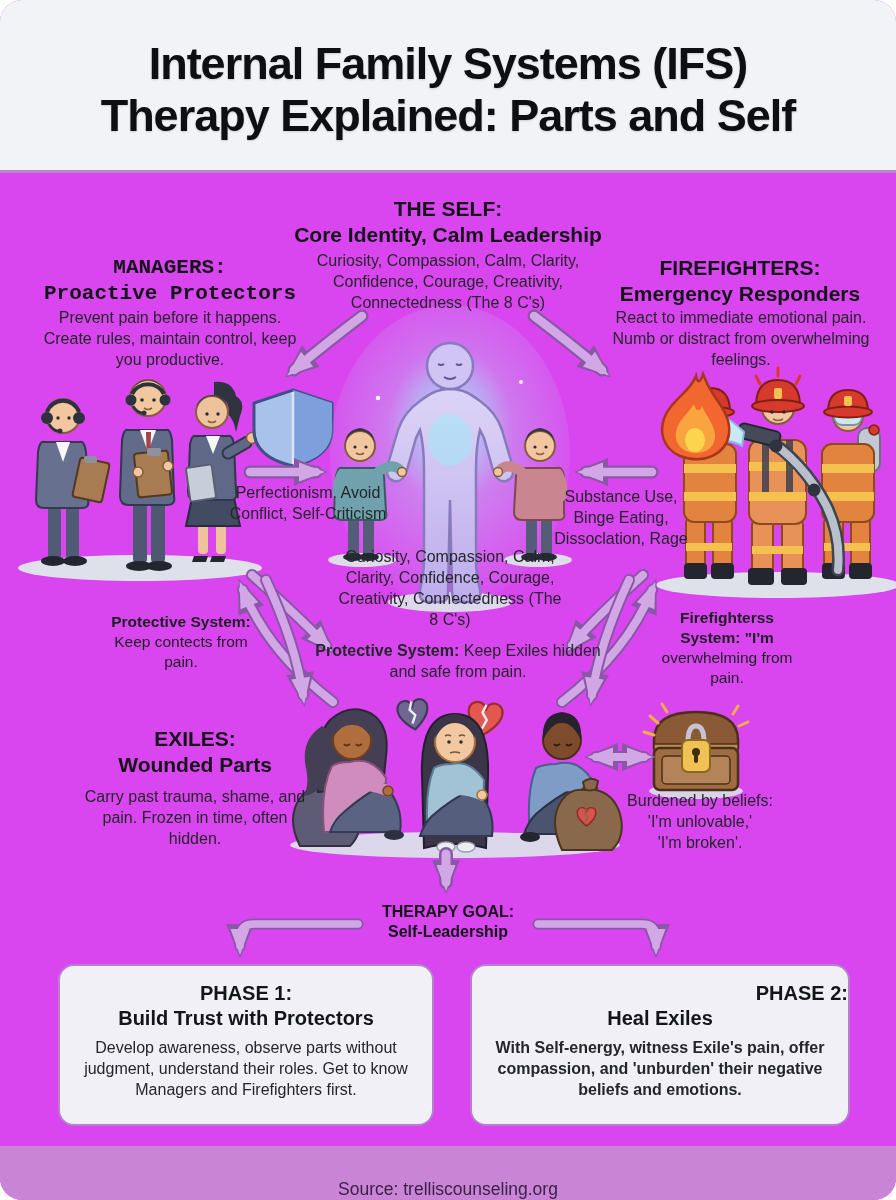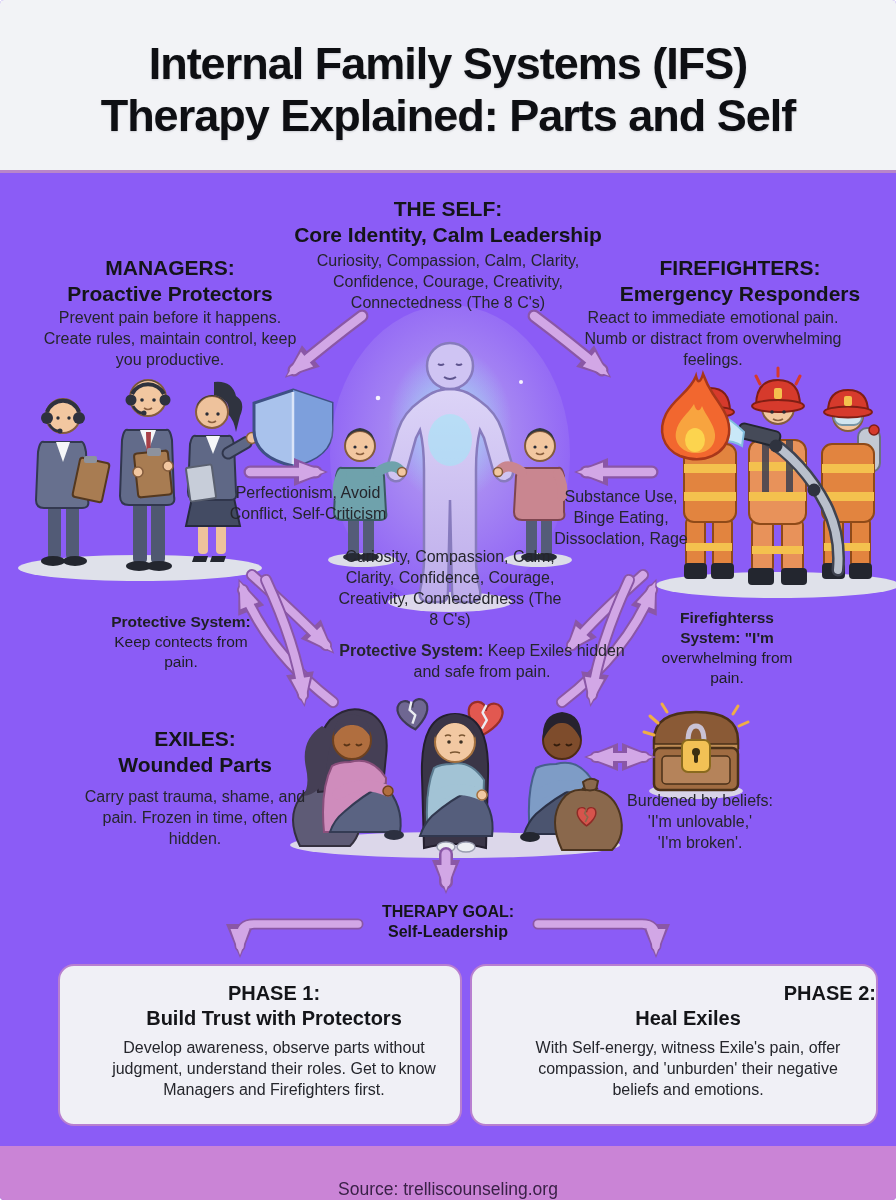--- a/index.html
+++ b/index.html
@@ -1,32 +1,32 @@
 <!DOCTYPE html>
 <html><head>
 <meta charset="utf-8">
 <style>
   html,body{margin:0;padding:0;background:#ffffff;}
   .page{
     position:relative;width:896px;height:1200px;overflow:hidden;
-    background:#8b5cf6;border-radius:4px;
+    background:#d946ef;border-radius:22px;
     font-family:"Liberation Sans",sans-serif;color:#1b1c20;
   }
   .abs{position:absolute;}
   .ctr{text-align:center;}
   .header{left:0;top:0;width:896px;height:171px;background:#f2f3f6;}
   .title{left:0;top:38px;width:896px;font-size:45px;line-height:1.16;font-weight:800;
          letter-spacing:-1px;color:#0e0f13;text-shadow:0 1px 2px rgba(40,40,60,.18);}
   .divider{left:0;top:170px;width:896px;height:3px;background:#b886c9;}
   .h2{font-size:21px;line-height:1.24;font-weight:800;color:#141519;}
   .body{font-size:16px;line-height:1.32;color:#25262c;}
   .small{font-size:15.5px;line-height:1.3;color:#1e1f24;}
   .b{font-weight:800;}
   .goal{font-size:16px;line-height:1.25;font-weight:800;color:#141519;}
-  .phasebox{border:2.5px solid #b87fd0;border-radius:16px;background:#f0f0f6;padding-left:28px;}
+  .phasebox{border:2.5px solid #b87fd0;border-radius:16px;background:#f0f0f6;}
   .footer{left:0;top:1146px;width:896px;height:54px;background:#ca84d6;
           display:flex;align-items:flex-end;justify-content:center;
           font-size:17.5px;color:#3a2147;}
   svg.art{position:absolute;left:0;top:0;pointer-events:none;}
   .txt{z-index:3;}
 </style>
 </head>
 <body>
 
 <div class="page">
@@ -411,42 +411,42 @@
       </g>
     </g>
   </svg>
 
   <div class="abs ctr txt" style="left:248px;top:196px;width:400px;">
     <span class="h2" style="display:block">THE SELF:</span>
     <span class="h2" style="display:block">Core Identity, Calm Leadership</span>
   </div>
   <div class="abs ctr txt body" style="left:280px;top:250px;width:336px;">Curiosity, Compassion, Calm, Clarity, Confidence, Courage, Creativity, Connectedness (The 8 C's)</div>
 
-  <div class="abs ctr txt" style="left:40px;top:255px;width:260px;">
+  <div class="abs ctr txt" style="left:40px;top:255px;width:260px;font-family:Liberation Mono, monospace;">
     <span class="h2" style="display:block">MANAGERS:</span>
     <span class="h2" style="display:block">Proactive Protectors</span>
   </div>
   <div class="abs ctr txt body" style="left:40px;top:307px;width:260px;">Prevent pain before it happens. Create rules, maintain control, keep you productive.</div>
 
   <div class="abs ctr txt" style="left:598px;top:255px;width:284px;">
     <span class="h2" style="display:block">FIREFIGHTERS:</span>
     <span class="h2" style="display:block">Emergency Responders</span>
   </div>
-  <div class="abs ctr txt body" style="left:584px;top:307px;width:258px;">React to immediate emotional pain. Numb or distract from overwhelming feelings.</div>
+  <div class="abs ctr txt body" style="left:612px;top:307px;width:258px;">React to immediate emotional pain. Numb or distract from overwhelming feelings.</div>
 
   <div class="abs ctr txt body" style="left:224px;top:482px;width:168px;">Perfectionism, Avoid Conflict, Self-Criticism</div>
   <div class="abs ctr txt body" style="left:548px;top:486px;width:146px;">Substance Use, Binge Eating, Dissoclation, Rage</div>
 
   <div class="abs ctr txt body" style="left:335px;top:546px;width:230px;">Curiosity, Compassion, Calm, Clarity, Confidence, Courage, Creativity, Connectedness (The 8 C's)</div>
 
   <div class="abs ctr txt small" style="left:108px;top:612px;width:146px;">
     <span class="b">Protective System:</span><span> Keep contects from pain.</span>
   </div>
 
-  <div class="abs ctr txt body" style="left:336px;top:640px;width:292px;text-align:center;">
+  <div class="abs ctr txt body" style="left:312px;top:640px;width:292px;text-align:center;">
     <span class="b">Protective System:</span><span> Keep Exiles hidden and safe from pain.</span>
   </div>
 
   <div class="abs ctr txt small" style="left:648px;top:608px;width:158px;">
     <span class="b">Firefighterss System: "I'm</span><span> overwhelming from pain.</span>
   </div>
 
   <div class="abs ctr txt" style="left:80px;top:726px;width:230px;">
     <span class="h2" style="display:block">EXILES:</span>
     <span class="h2" style="display:block">Wounded Parts</span>
@@ -470,20 +470,20 @@
       <span class="h2" style="display:block;font-size:20px;">Build Trust with Protectors</span>
     </div>
     <div class="ctr body" style="width:350px;margin:6px auto 0;">Develop awareness, observe parts without judgment, understand their roles. Get to know Managers and Firefighters first.</div>
   </div>
 
   <div class="abs phasebox txt" style="left:470px;top:964px;width:376px;height:158px;">
     <div class="ctr" style="margin-top:15px;">
       <span class="h2" style="display:block;font-size:20px;text-align:right;">PHASE 2:</span>
       <span class="h2" style="display:block;font-size:20px;">Heal Exiles</span>
     </div>
-    <div class="ctr body" style="width:340px;margin:6px auto 0;">With Self-energy, witness Exile's pain, offer compassion, and 'unburden' their negative beliefs and emotions.</div>
+    <div class="ctr body" style="width:340px;margin:6px auto 0;font-weight:bold;">With Self-energy, witness Exile's pain, offer compassion, and 'unburden' their negative beliefs and emotions.</div>
   </div>
 
   <div class="abs footer txt">
     <span>Source: trelliscounseling.org</span>
   </div>
 
 </div>
 
 </body></html>

